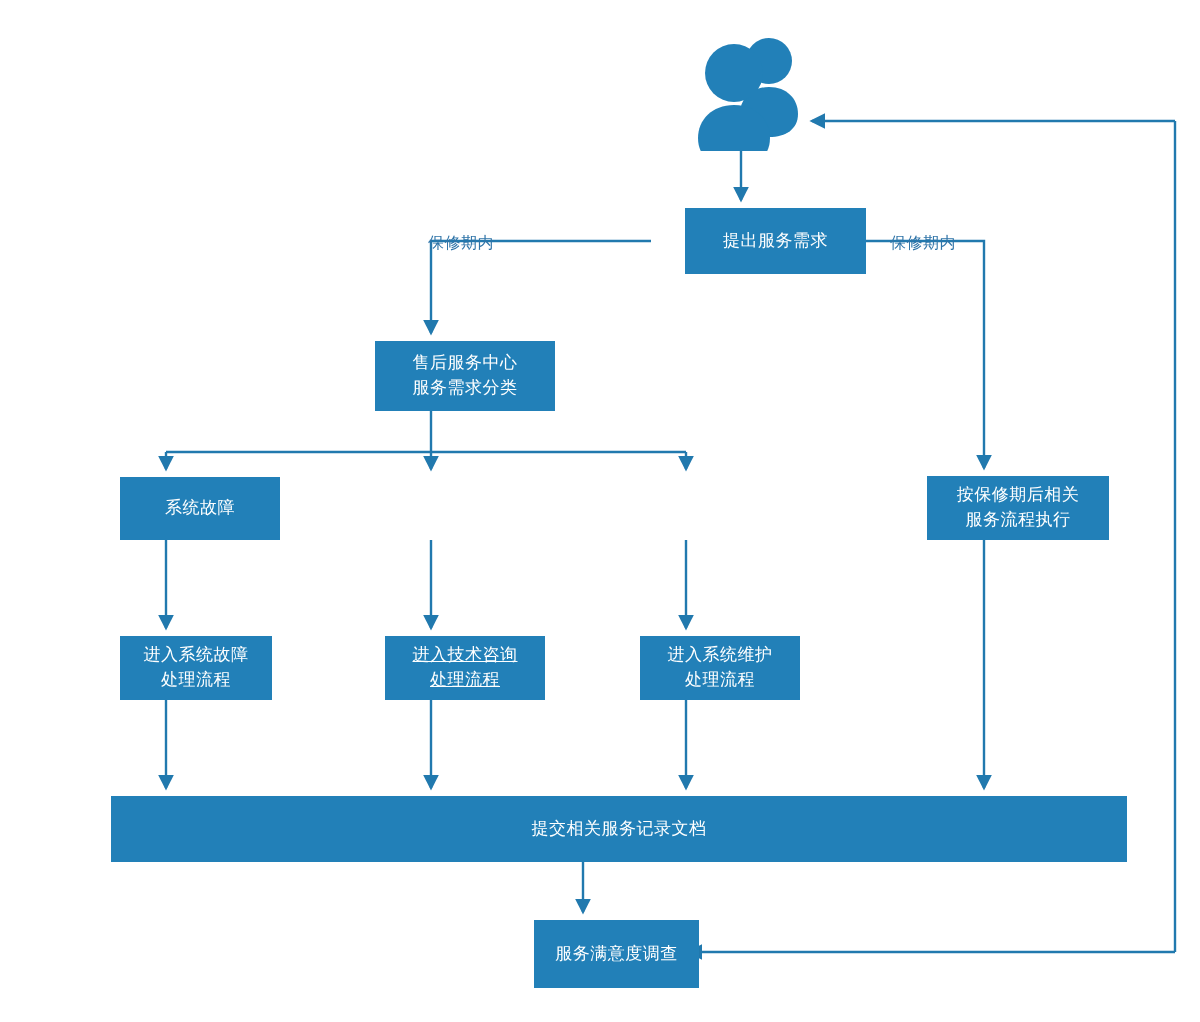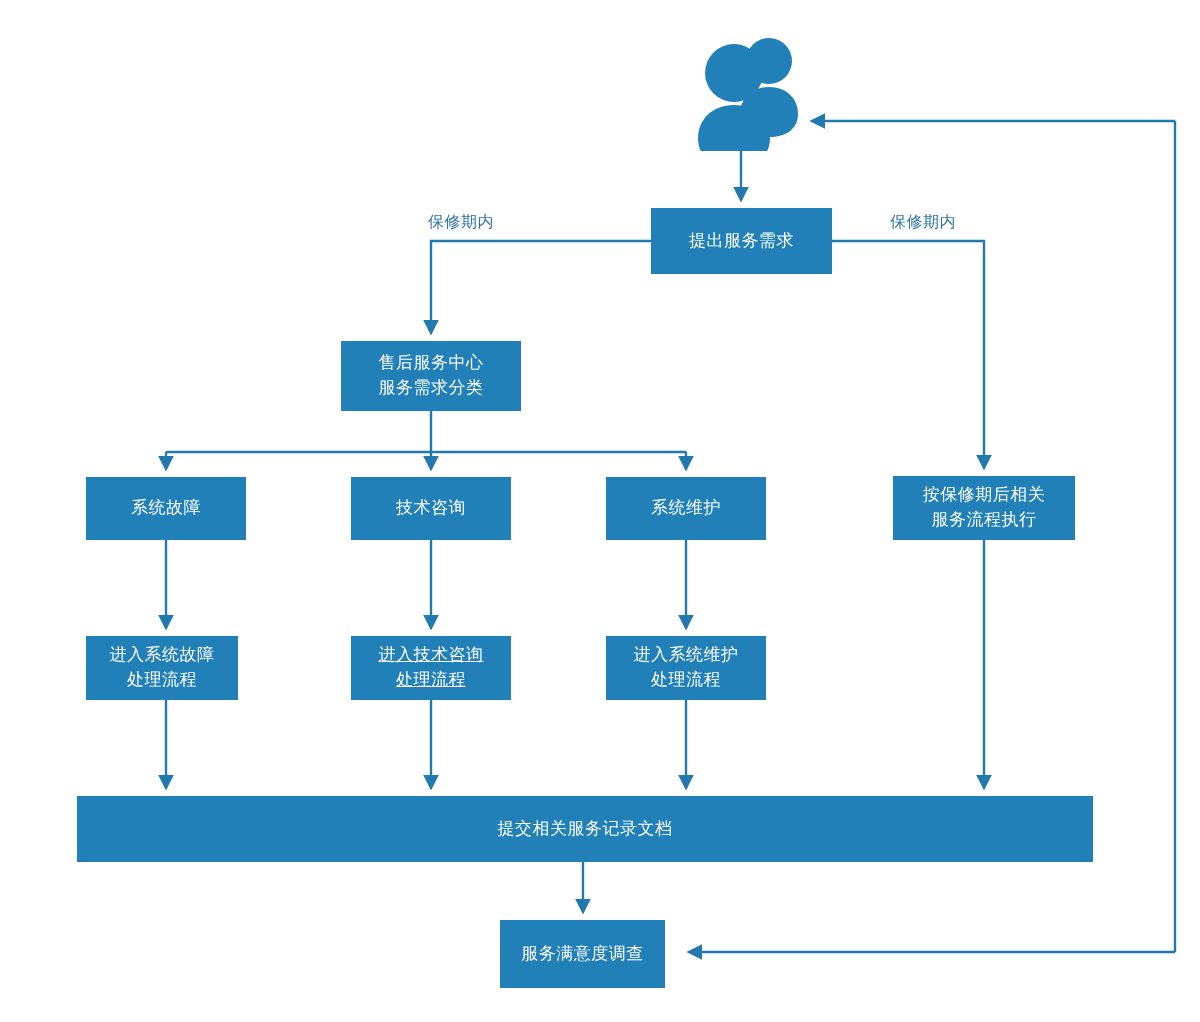--- a/index.html
+++ b/index.html
@@ -31,29 +31,31 @@
     display: flex;
     flex-direction: column;
     align-items: center;
     justify-content: center;
     text-align: center;
     font-size: 17px;
     line-height: 1.45;
     letter-spacing: 0.5px;
     box-sizing: border-box;
     z-index: 3;
+    margin-left: 34px;
   }
   .node .ln { display: block; white-space: nowrap; }
   .edge-label {
     position: absolute;
     color: #2F74A8;
     font-size: 16px;
     letter-spacing: 0.5px;
     white-space: nowrap;
     z-index: 4;
+    margin-top: 21px;
   }
   .actor {
     position: absolute;
     z-index: 3;
   }
 </style>
 </head>
 <body>
 
 <div id="canvas">
@@ -117,27 +119,21 @@
 
   <div class="node" style="left:341px; top:341px; width:180px; height:70px;">
     <span class="ln">售后服务中心</span>
     <span class="ln">服务需求分类</span>
   </div>
 
   <div class="node" style="left:86px; top:477px; width:160px; height:63px;text-align:right;">
     <span class="ln">系统故障</span>
   </div>
 
-  <div class="node" style="left:351px; top:477px; width:160px; height:63px;">
-    <span class="ln">技术咨询</span>
-  </div>
 
-  <div class="node" style="left:606px; top:477px; width:160px; height:63px;">
-    <span class="ln">系统维护</span>
-  </div>
 
   <div class="node" style="left:893px; top:476px; width:182px; height:64px;">
     <span class="ln">按保修期后相关</span>
     <span class="ln">服务流程执行</span>
   </div>
 
   <div class="node" style="left:86px; top:636px; width:152px; height:64px;">
     <span class="ln">进入系统故障</span>
     <span class="ln">处理流程</span>
   </div>

